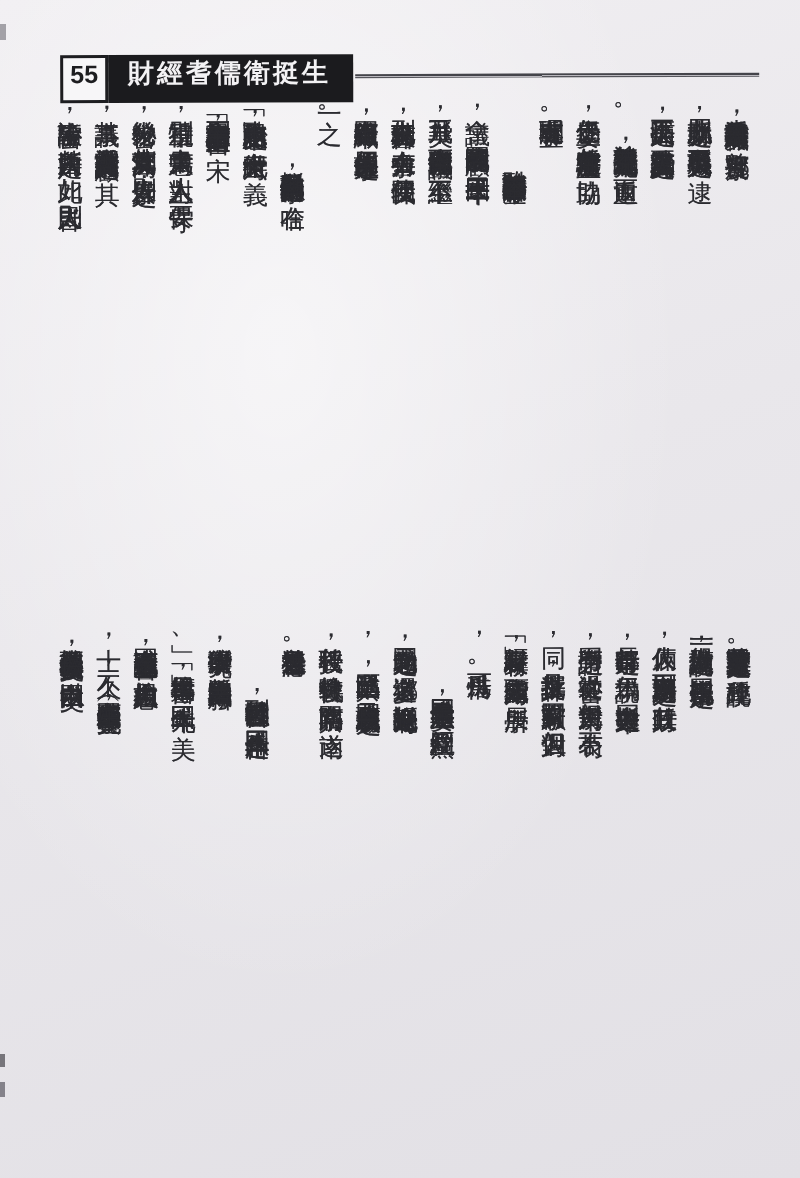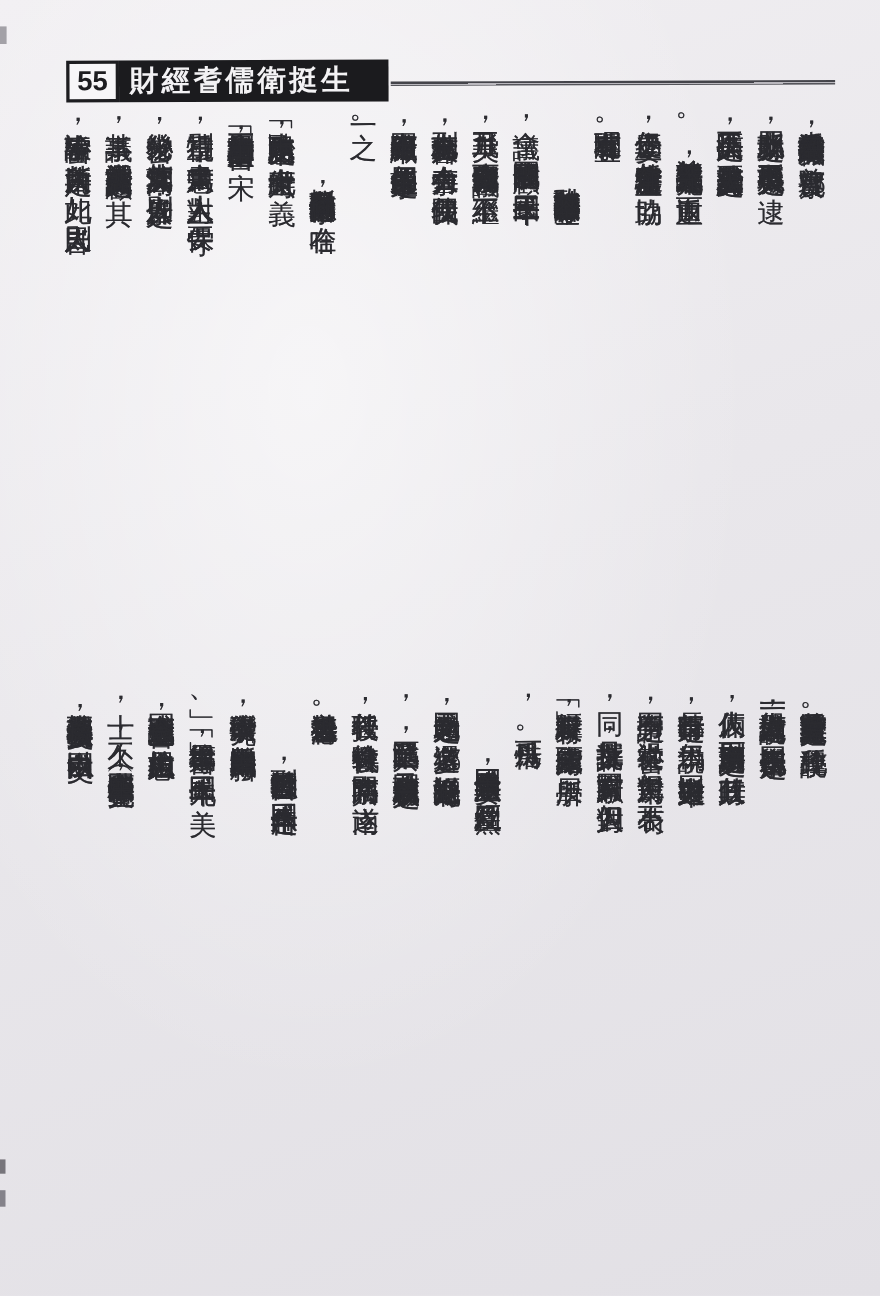--- a/index.html
+++ b/index.html
@@ -36,36 +36,37 @@
   }
   .page-num-box {
     box-sizing: border-box;
     border: 3px solid #1d1d20;
     background: #f7f6f8;
     color: #1d1d20;
     font-family: "Liberation Sans", "DejaVu Sans", sans-serif;
     font-size: 25px;
     font-weight: bold;
     line-height: 1;
-    padding: 4px 7px 3px 7px;
+    padding: 4px 7px 13px 7px;
     display: flex;
     align-items: center;
   }
   .title-bar {
     box-sizing: border-box;
     background: #1b1b1e;
     color: #f3f2f4;
     font-size: 26px;
     font-weight: bold;
     letter-spacing: 3px;
     line-height: 1;
     padding: 6px 12px 5px 10px;
     width: 245px;
     white-space: nowrap;
     overflow: hidden;
+    text-align: center;
   }
   .header-rule {
     position: absolute;
     top: 74px;
     left: 357px;
     width: 404px;
     height: 4px;
     background: linear-gradient(to bottom, #44444a 0 2px, #b9b7bd 2px 3px, #55555b 3px 4px);
   }
   

